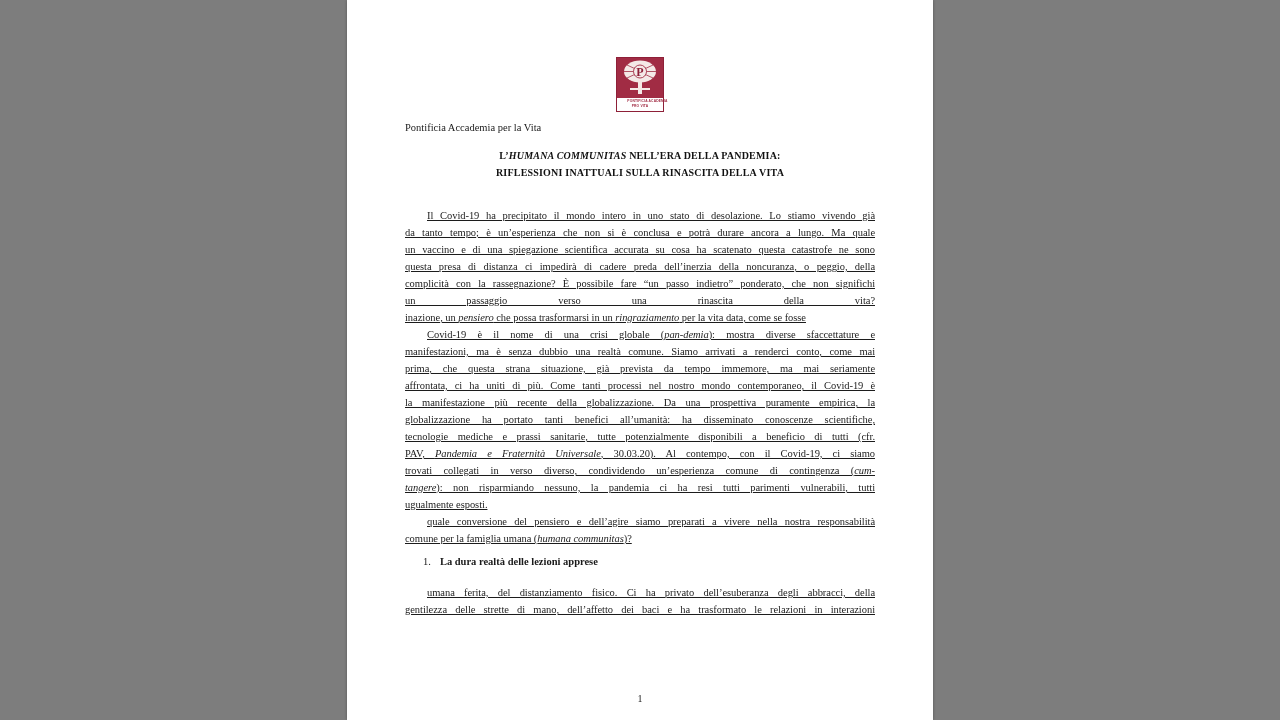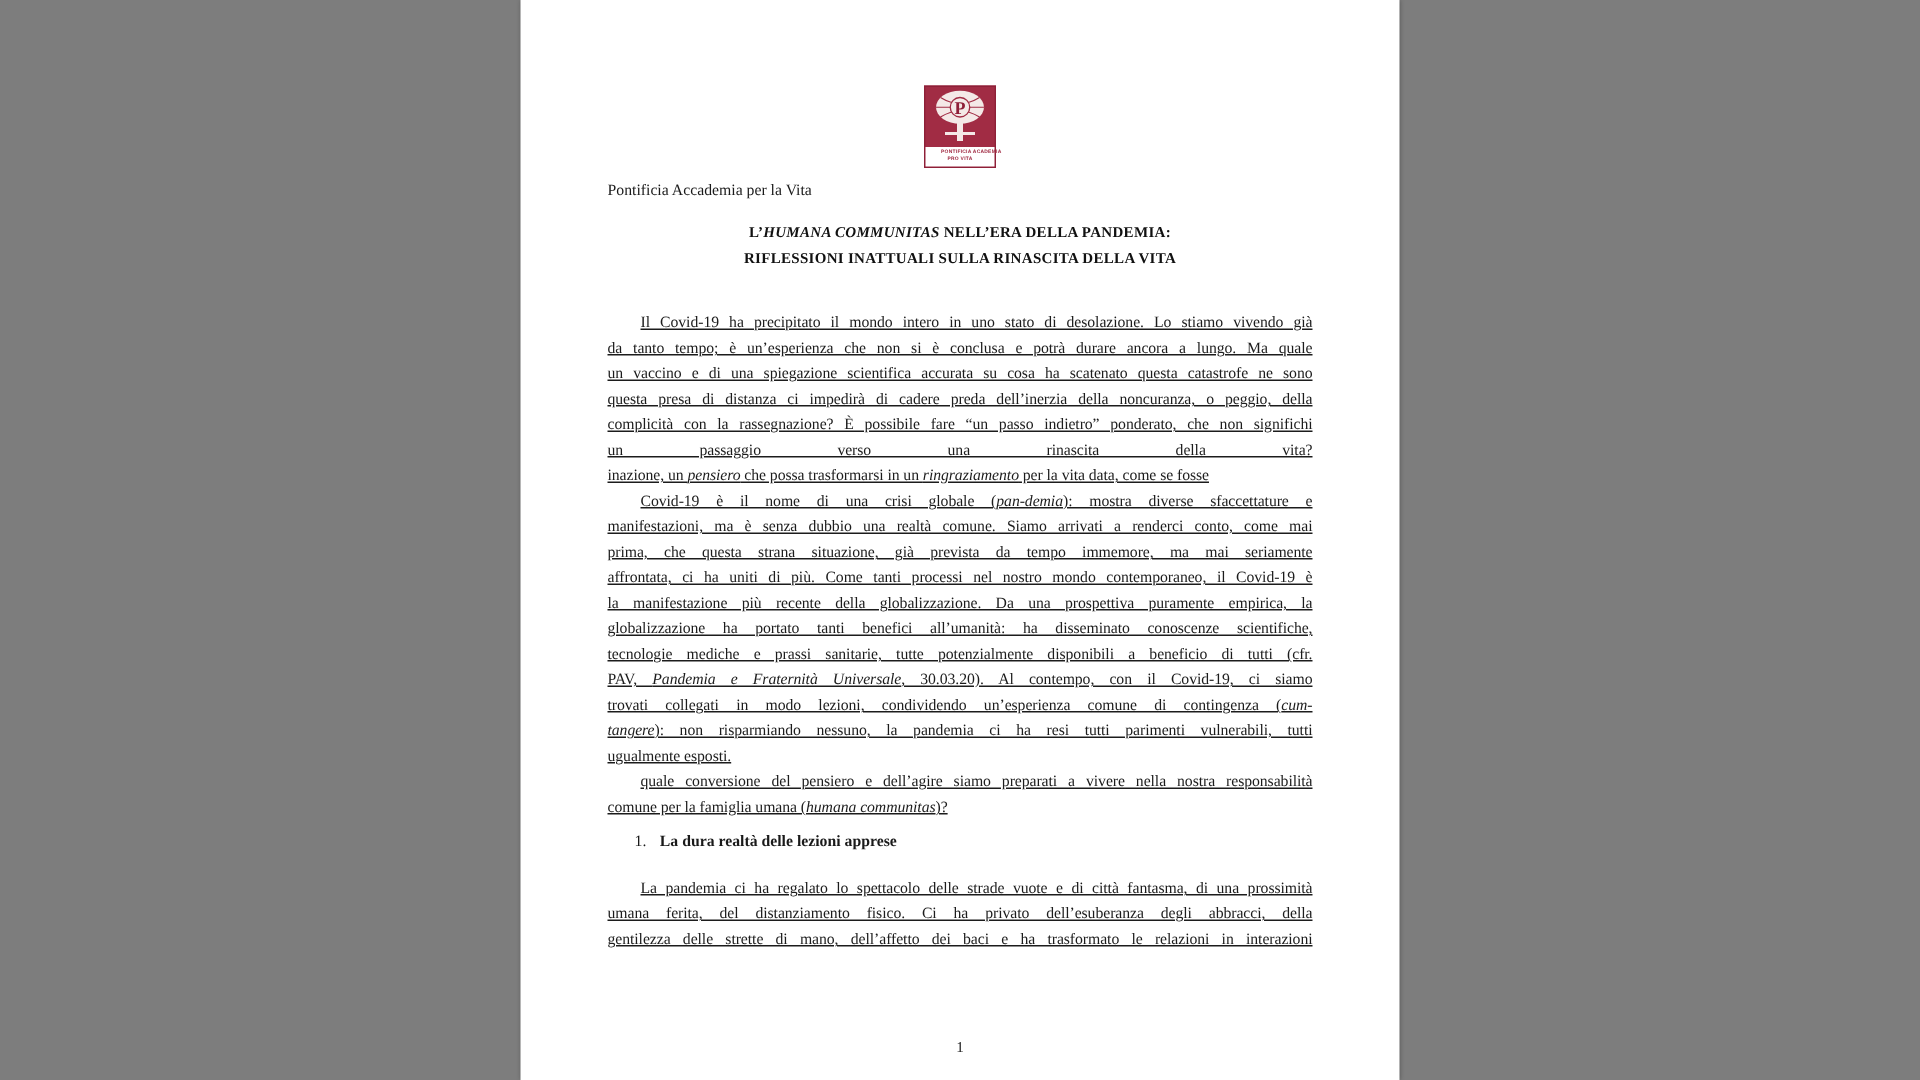--- a/index.html
+++ b/index.html
@@ -149,31 +149,30 @@
           </div>
           <div class="para">
             <div class="line"><span>Covid-19 è il nome di una crisi globale (</span><i>pan-demia</i><span>): mostra diverse sfaccettature e</span></div>
             <div class="line"><span>manifestazioni, ma è senza dubbio una realtà comune. Siamo arrivati a renderci conto, come mai</span></div>
             <div class="line"><span>prima, che questa strana situazione, già prevista da tempo immemore, ma mai seriamente</span></div>
             <div class="line"><span>affrontata, ci ha uniti di più. Come tanti processi nel nostro mondo contemporaneo, il Covid-19 è</span></div>
             <div class="line"><span>la manifestazione più recente della globalizzazione. Da una prospettiva puramente empirica, la</span></div>
             <div class="line"><span>globalizzazione ha portato tanti benefici all’umanità: ha disseminato conoscenze scientifiche,</span></div>
             <div class="line"><span>tecnologie mediche e prassi sanitarie, tutte potenzialmente disponibili a beneficio di tutti (cfr.</span></div>
             <div class="line"><span>PAV, </span><i>Pandemia e Fraternità Universale</i><span>, 30.03.20). Al contempo, con il Covid-19, ci siamo</span></div>
-            <div class="line"><span>trovati collegati in modo lezioni, condividendo un’esperienza comune di contingenza (</span><i>cum-</i></div>
+            <div class="line"><span>trovati collegati in verso diverso, condividendo un’esperienza comune di contingenza (</span><i>cum-</i></div>
             <div class="line"><i>tangere</i><span>): non risparmiando nessuno, la pandemia ci ha resi tutti parimenti vulnerabili, tutti</span></div>
             <div class="line"><span>ugualmente esposti.</span></div>
           </div>
           <div class="para">
             <div class="line"><span>quale conversione del pensiero e dell’agire siamo preparati a vivere nella nostra responsabilità</span></div>
             <div class="line"><span>comune per la famiglia umana (</span><i>humana communitas</i><span>)?</span></div>
           </div>
           <div class="heading"><span class="h-num">1.</span><span class="h-text">La dura realtà delle lezioni apprese</span></div>
           <div class="para justify-all">
-            <div class="line"><span>La pandemia ci ha regalato lo spettacolo delle strade vuote e di città fantasma, di una prossimità</span></div>
             <div class="line"><span>umana ferita, del distanziamento fisico. Ci ha privato dell’esuberanza degli abbracci, della</span></div>
             <div class="line"><span>gentilezza delle strette di mano, dell’affetto dei baci e ha trasformato le relazioni in interazioni</span></div>
           </div>
         </div>
 
     </div>
 
     <div class="page-number">1</div>
   </div>
 </div>

